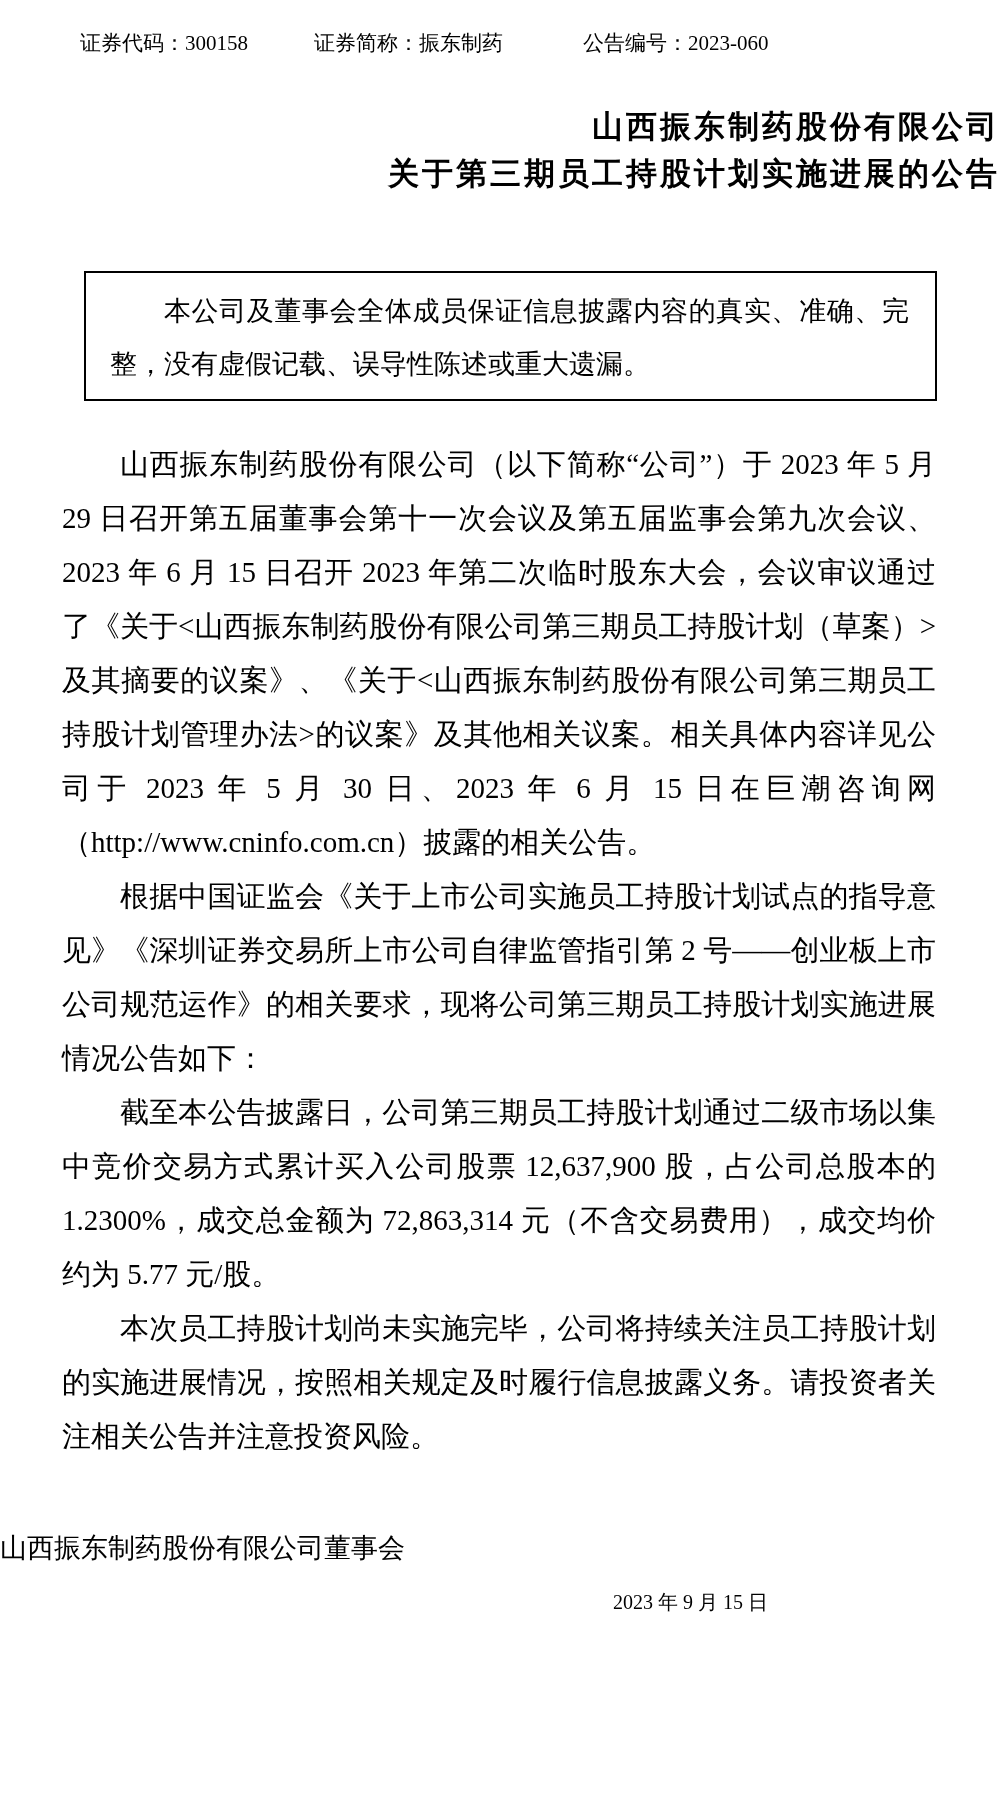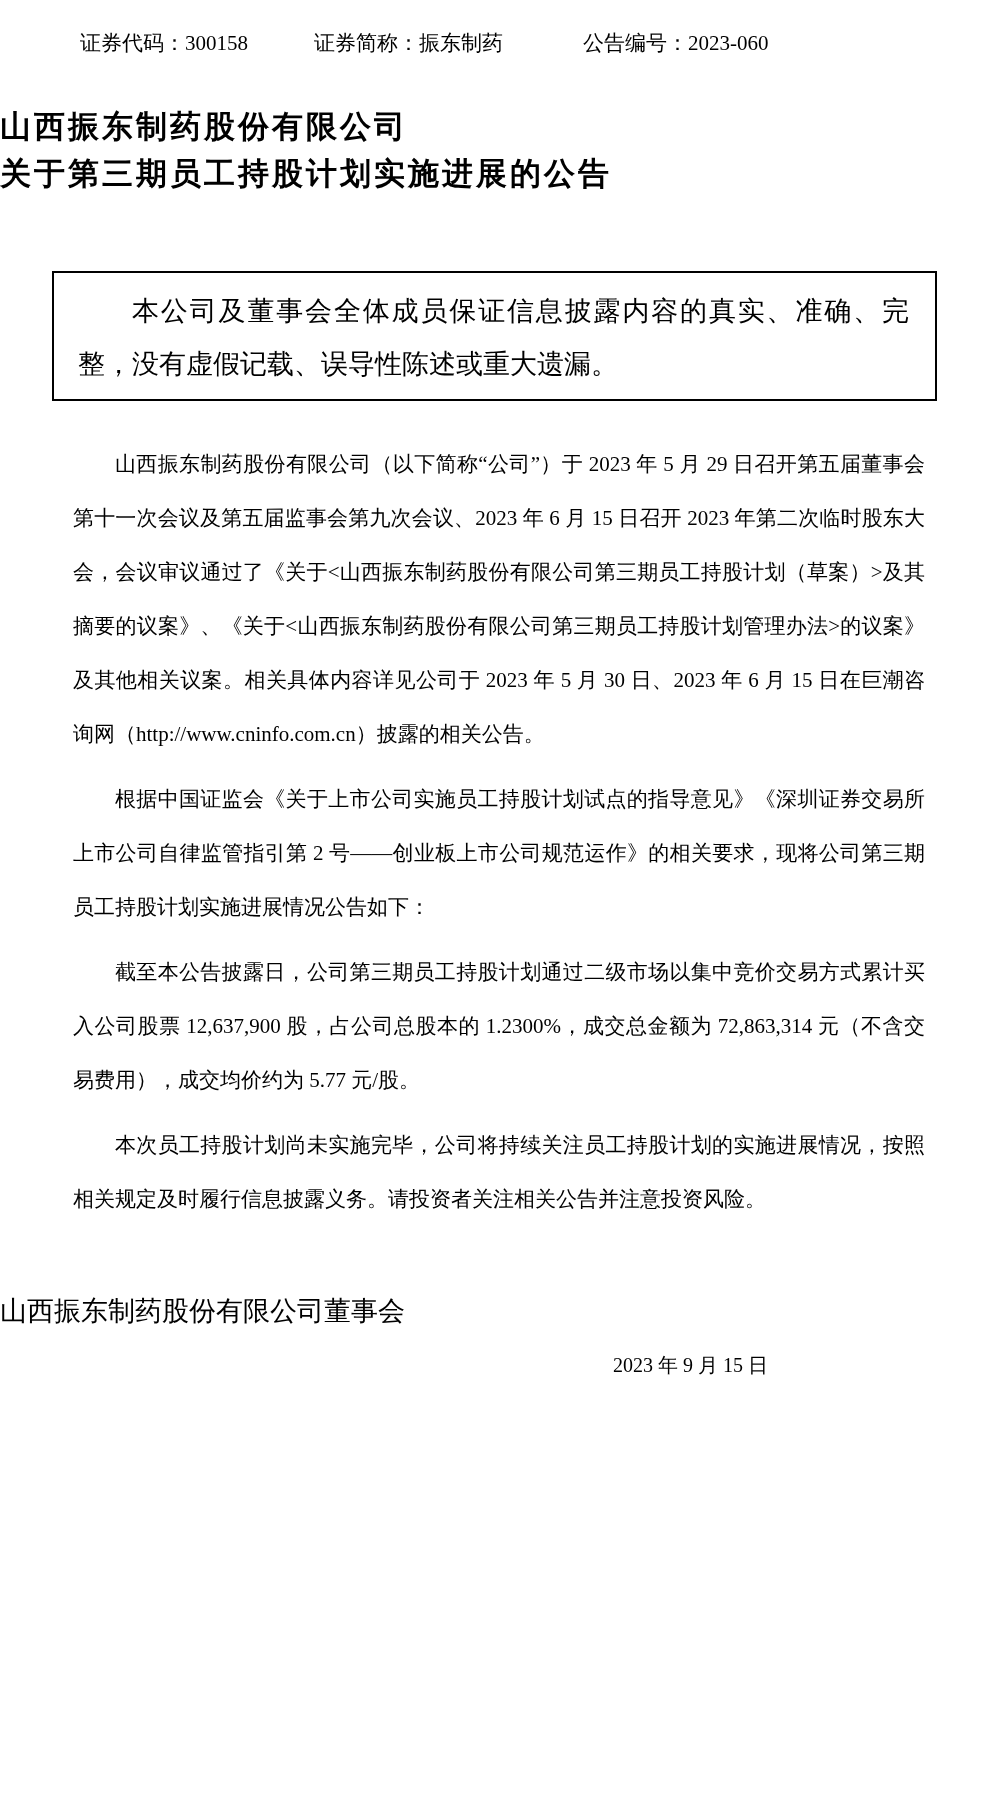--- a/index.html
+++ b/index.html
@@ -18,40 +18,41 @@
     display: flex;
     align-items: baseline;
     padding: 10px 0 0 80px;
     font-size: 21px;
     white-space: nowrap;
   }
   .doc-header .seg-code  { margin-right: 66px; }
   .doc-header .seg-name  { margin-right: 80px; margin-top: 19px; }
   .title-block { margin-top: 46px; }
   .title-line {
-    text-align: left;
+    text-align: right;
     font-weight: 700;
     font-size: 31px;
     line-height: 47px;
     letter-spacing: 3px;
+    padding-left: 20px;
   }
   .statement-box {
-    margin: 74px 63px 0 52px;
+    margin: 74px 63px 0 84px;
     border: 2px solid #000000;
     padding: 12px 26px 8px 24px;
     font-size: 27px;
     line-height: 53px;
     text-align: justify;
     text-indent: 2em;
     box-sizing: border-box;
   }
   .body-text { margin: 36px 64px 0 62px; }
   .body-text p {
-    margin: 11px;
-    font-size: 21px;
+    margin: 0;
+    font-size: 29px;
     line-height: 54px;
     text-align: justify;
     text-indent: 2em;
     word-break: break-word;
   }
   .closing {
     margin: 88px 64px 0 62px;
     font-size: 27px;
     line-height: 54px;
     text-indent: 2em;

